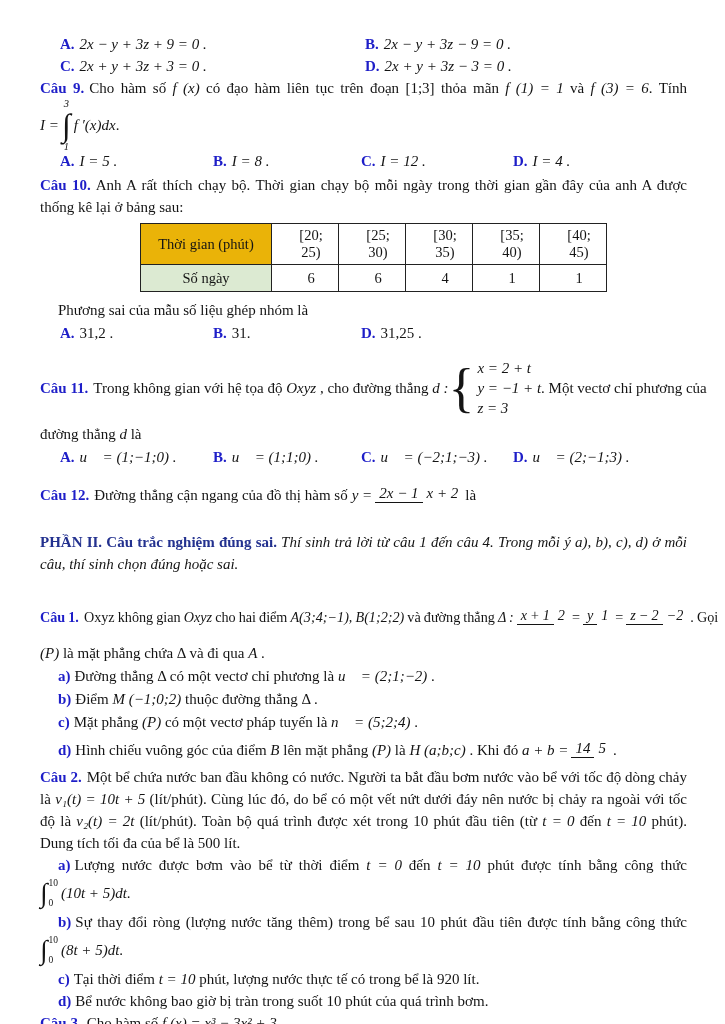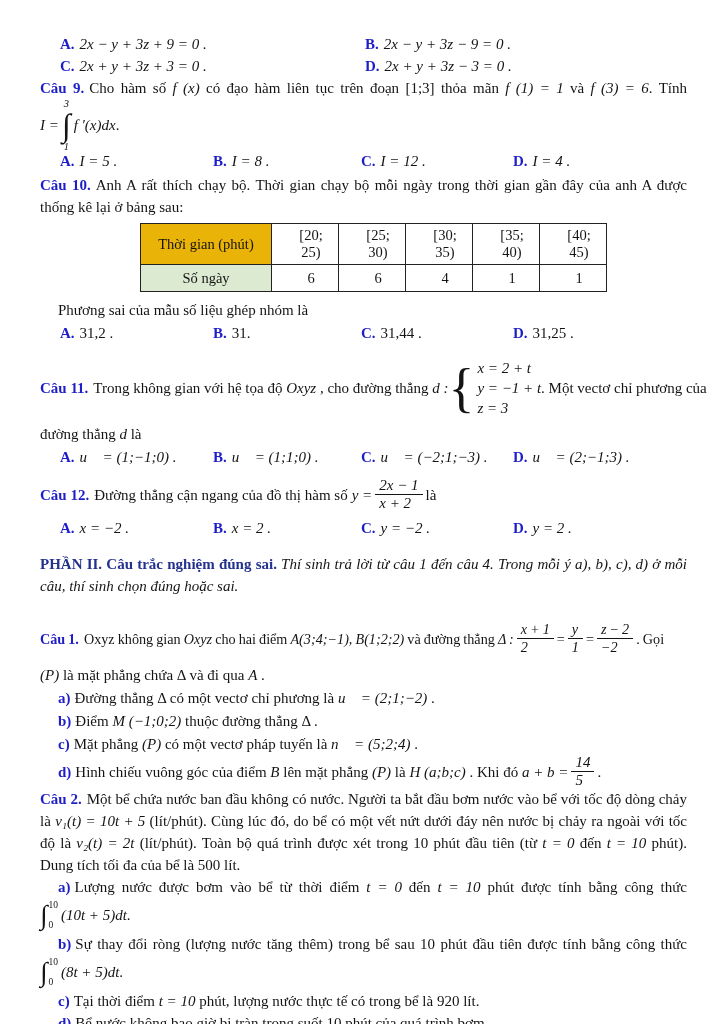--- a/index.html
+++ b/index.html
@@ -17,21 +17,21 @@
   .mk { color:#1e1ec8; font-weight:700; margin-right:4px; }
 
   .para { text-align:justify; line-height:22px; }
   .jlast { text-align:justify; text-align-last:justify; }
 
   .opts { display:grid; grid-template-columns:153px 148px 152px auto; padding-left:20px; line-height:22px; }
   .opts2 { display:grid; grid-template-columns:305px auto; padding-left:20px; line-height:22px; }
   .opt { white-space:nowrap; }
 
   
-  .frac { display:inline-flex; flex-direction:column; text-align:left; vertical-align:middle; line-height:17px; margin:0 3px; position:relative; top:-1px; }
+  .frac { display:inline-flex; flex-direction:row; text-align:center; vertical-align:middle; line-height:17px; margin:0 3px; position:relative; top:-1px; }
   .frac > span { padding:0 4px; }
   .frac .fn { border-bottom:1px solid #141414; }
 
   
   .int-line { display:flex; align-items:center; line-height:1; margin:3px 0 2px 0; height:46px; }
   .intd { display:inline-flex; flex-direction:column; align-items:center; margin:0 3px; }
   .intd .ib { font-size:32px; line-height:30px; }
   .intd .ihi, .intd .ilo { font-size:10.5px; line-height:8px; font-style:italic; }
   .intd .ihi { margin-bottom:2px; } .intd .ilo { margin-top:3px; }
 
@@ -115,21 +115,20 @@
         <td class="c">4</td>
         <td class="c">1</td>
         <td class="c">1</td>
       </tr>
     </tbody>
       </table>
     <p class="indent" style="line-height:23px">Phương sai của mẫu số liệu ghép nhóm là</p>
     <div class="opts">
       <span class="opt"><b class="ol" style="color: rgb(30, 30, 200);">A.</b><span>31,2 .</span></span>
       <span class="opt"><b class="ol" style="color: rgb(30, 30, 200);">B.</b><span>31.</span></span>
-      <span class="opt"><b class="ol" style="color: rgb(30, 30, 200);">C.</b><span>31,44 .</span></span>
       <span class="opt"><b class="ol" style="color: rgb(30, 30, 200);">D.</b><span>31,25 .</span></span>
     </div>
   </div>
 
   <div>
     <div class="sysrow">
       <span><b class="ql" style="color: rgb(30, 30, 200);">Câu 11.</b><span><span>Trong không gian với hệ tọa độ </span><span class="mi">Oxyz</span><span> , cho đường thẳng </span><span class="mi">d :</span></span></span>
       <span class="sys">
         <span class="br">{</span>
         <span class="sl">
@@ -152,26 +151,20 @@
   <div>
     <div style="display:flex;align-items:center;height:44px;margin-top:4px">
       <b class="ql" style="color: rgb(30, 30, 200);">Câu 12.</b>
       <span>Đường thẳng cận ngang của đồ thị hàm số </span>
       <span class="mi" style="margin-left:4px">y =</span>
       <span class="frac mi">
           <span class="fn">2x − 1</span>
           <span>x + 2</span>
         </span>
       <span> là</span>
-    </div>
-    <div class="opts">
-      <span class="opt"><b class="ol" style="color: rgb(30, 30, 200);">A.</b><span class="mi">x = −2 .</span></span>
-      <span class="opt"><b class="ol" style="color: rgb(30, 30, 200);">B.</b><span class="mi">x = 2 .</span></span>
-      <span class="opt"><b class="ol" style="color: rgb(30, 30, 200);">C.</b><span class="mi">y = −2 .</span></span>
-      <span class="opt"><b class="ol" style="color: rgb(30, 30, 200);">D.</b><span class="mi">y = 2 .</span></span>
     </div>
   </div>
 
   <p class="p2head"><span class="ph" style="color: rgb(35, 49, 143);">PHẦN II. Câu trắc nghiệm đúng sai.</span><span class="it"> Thí sinh trả lời từ câu 1 đến câu 4. Trong mỗi ý a), b), c), d) ở mỗi câu, thí sinh chọn đúng hoặc sai.</span></p>
 
   <div>
     <div class="c1row">
       <b class="ql" style="color: rgb(30, 30, 200);">Câu 1.</b>
       <span><span>Oxyz không gian </span><span class="mi">Oxyz</span><span> cho hai điểm </span><span class="mi">A(3;4;−1), B(1;2;2)</span><span> và đường thẳng </span><span class="mi">Δ :</span></span>
       <span class="frac mi">

